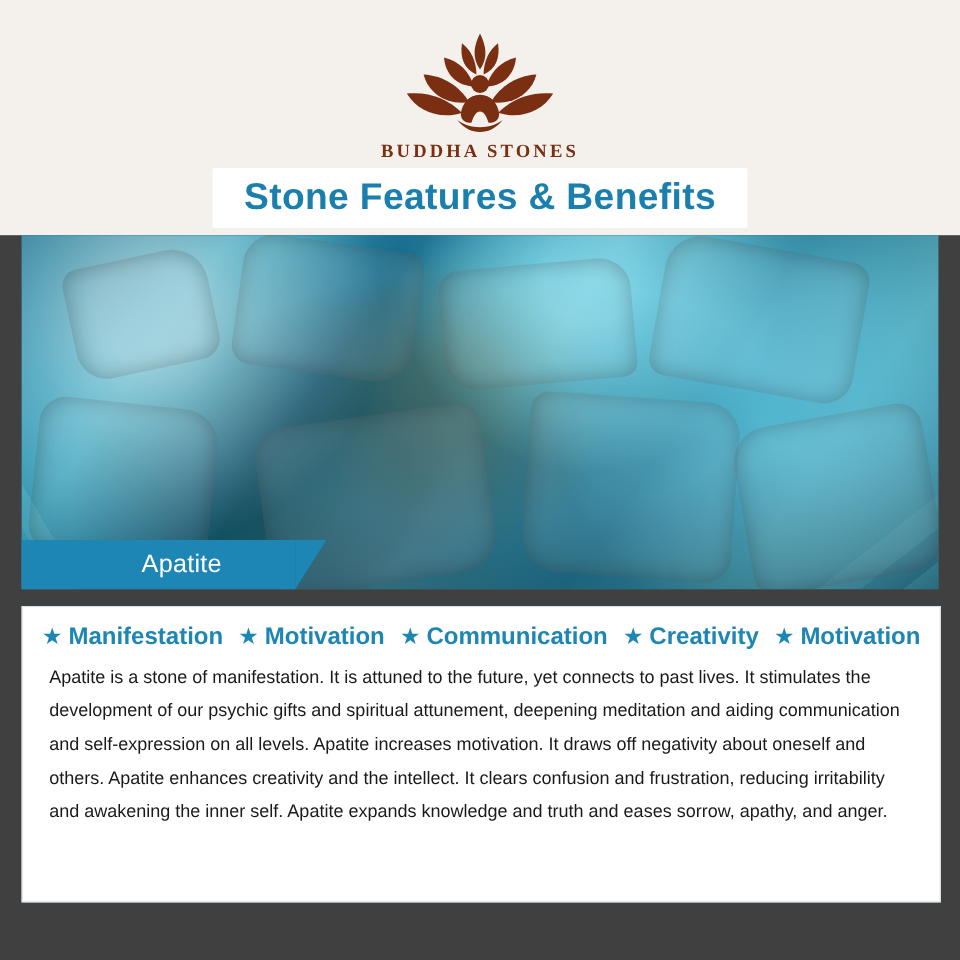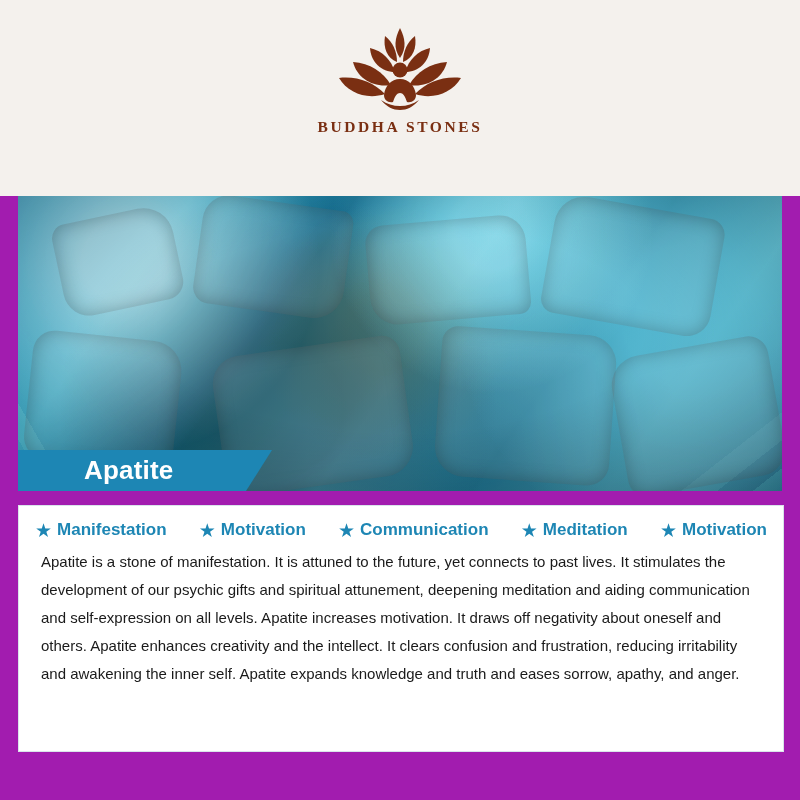--- a/index.html
+++ b/index.html
@@ -10,21 +10,21 @@
     width: 800px;
     height: 800px;
     font-family: "Liberation Sans", sans-serif;
     background: #ffffff;
     overflow: hidden;
   }
   .page {
     position: relative;
     width: 800px;
     height: 800px;
-    background: #a21caf;
+    background: #404040;
     overflow: hidden;
   }
   .corner-tl {
     top: 0; left: 0;
     width: 0; height: 0;
     background: transparent;
     border-top: 26px solid #2a8fbd;
     border-right: 26px solid transparent;
   }
   .corner-tr {
@@ -156,23 +156,23 @@
     content: "";
     position: absolute;
     left: 228px;
     top: 0;
     width: 0; height: 0;
     border-top: 41px solid #1d86b4;
     border-right: 26px solid transparent;
   }
   .caption-text {
     color: #ffffff;
-    font-size: 26px;
-    font-weight: bold;
-    padding-left: 66px;
+    font-size: 21px;
+    font-weight: normal;
+    padding-left: 100px;
     letter-spacing: 0.2px;
   }
 
   
   .body-card {
     position: absolute;
     left: 18px;
     top: 505px;
     width: 764px;
     height: 245px;
@@ -191,21 +191,21 @@
     gap: 5px;
     white-space: nowrap;
   }
   .kw-star {
     color: #1d86b4;
     font-size: 19px;
     line-height: 1;
   }
   .kw-label {
     color: #1d86b4;
-    font-size: 17px;
+    font-size: 20px;
     font-weight: bold;
   }
   .paragraph {
     padding: 2px 22px 0 22px;
     font-size: 15px;
     line-height: 1.86;
     color: #1a1a1a;
     text-align: left;
   }
 </style>
@@ -235,20 +235,25 @@
           <path d="M146 56 C137 71 118 78 100 72 C112 60 128 54 146 56 Z"></path>
         </g>
         <g fill="#7a2f12">
 
           <circle cx="85" cy="48" r="7.5"></circle>
           <path d="M85 57 C76 57 70 64 69 73 C69 78 73 81 78 80 C80 74 82 71 85 71 C88 71 90 74 92 80 C97 81 101 78 101 73 C100 64 94 57 85 57 Z"></path>
           <path d="M66 78 C72 85 78 88 85 88 C92 88 98 85 104 78 C98 82 92 84 85 84 C78 84 72 82 66 78 Z"></path>
         </g>
       </svg>
       <div class="brand-name">BUDDHA STONES</div>
+    </div>
+    <div class="title-bar">
+      <span class="title-band">
+        <span class="title-text">Stone Features &amp; Benefits</span>
+      </span>
     </div>
   </div>
 
   <div class="hero">
     <div class="hero-img"></div>
     <div class="hero-facets"></div>
     <div class="hero-rocks">
       <div class="rock" style="left:40px;  top:18px;  width:120px; height:95px;  transform:rotate(-12deg); border-radius:14px 30px 18px 26px;"></div>
       <div class="rock" style="left:180px; top:6px;   width:150px; height:110px; transform:rotate(8deg);  border-radius:26px 12px 30px 16px;"></div>
       <div class="rock" style="left:350px; top:24px;  width:160px; height:100px; transform:rotate(-5deg); border-radius:18px 26px 12px 28px;"></div>
@@ -274,21 +279,21 @@
       <span class="kw">
         <span class="kw-star">★</span>
         <span class="kw-label">Motivation</span>
       </span>
       <span class="kw">
         <span class="kw-star">★</span>
         <span class="kw-label">Communication</span>
       </span>
       <span class="kw">
         <span class="kw-star">★</span>
-        <span class="kw-label">Meditation</span>
+        <span class="kw-label">Creativity</span>
       </span>
       <span class="kw">
         <span class="kw-star">★</span>
         <span class="kw-label">Motivation</span>
       </span>
     </div>
     <div class="paragraph">Apatite is a stone of manifestation. It is attuned to the future, yet connects to past lives. It stimulates the development of our psychic gifts and spiritual attunement, deepening meditation and aiding communication and self-expression on all levels. Apatite increases motivation. It draws off negativity about oneself and others. Apatite enhances creativity and the intellect. It clears confusion and frustration, reducing irritability and awakening the inner self. Apatite expands knowledge and truth and eases sorrow, apathy, and anger.</div>
   </div>
 
 </div>

